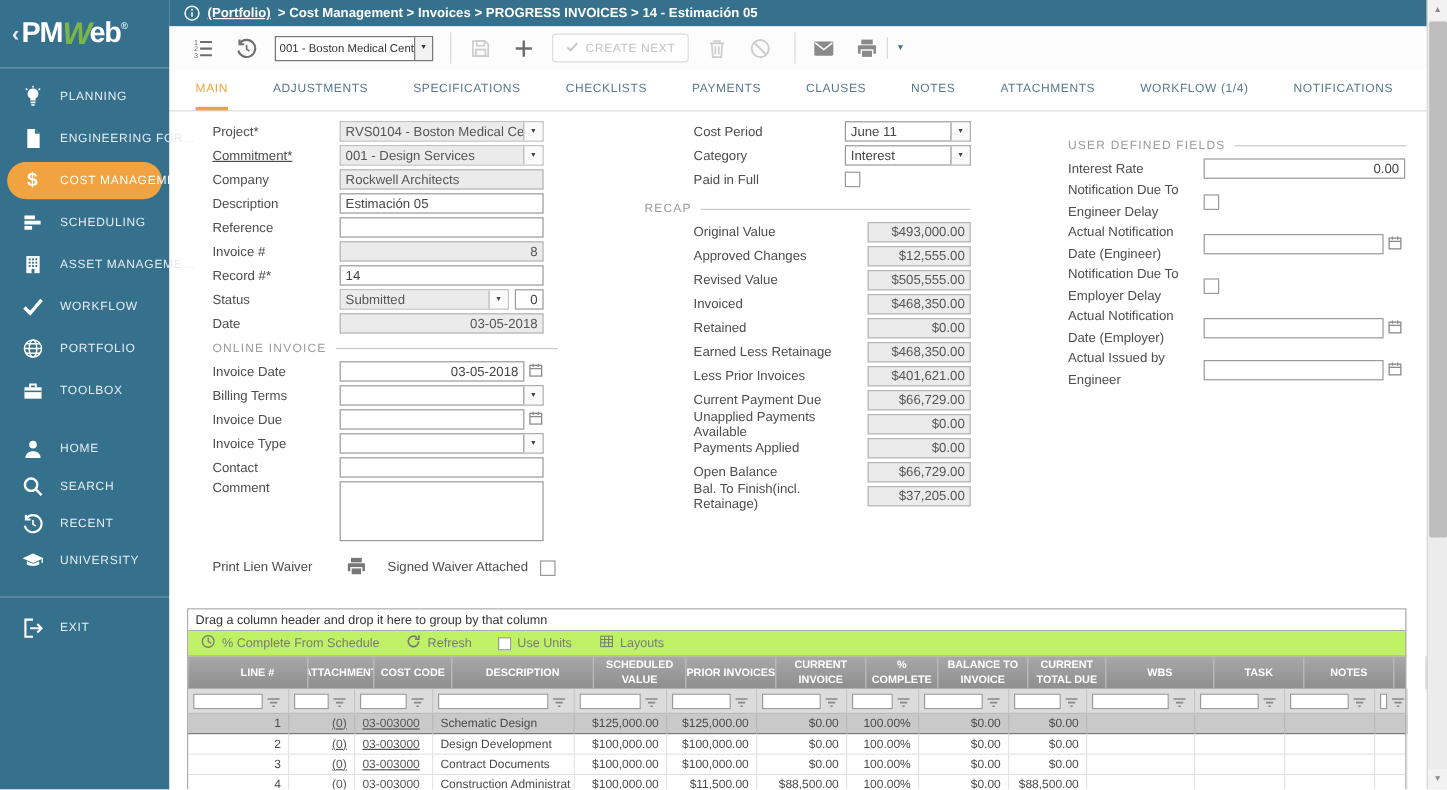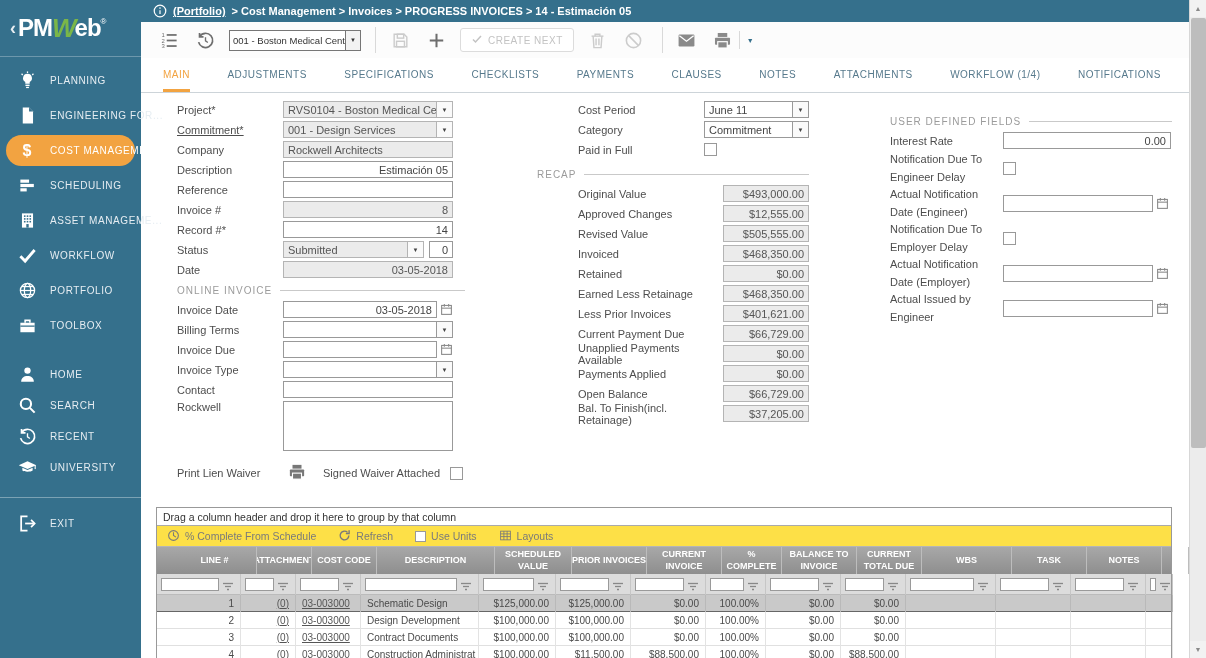--- a/index.html
+++ b/index.html
@@ -60,42 +60,42 @@
   .col-mid { left:396px; width:272px; }
   .col-right { left:749px; width:282px; }
   .frow { display:flex; align-items:center; height:17px; margin-bottom:3px; }
   .frow .lbl { width:106px; font-size:11px; color:#4d4d4d; flex:none; }
   .col-mid .frow .lbl { width:126px;margin-left:41px; }
   .col-right .frow .lbl { width:113px; }
   .lbl-link { text-decoration:underline; cursor:pointer; }
   .fld { height:17px; border:1px solid #999; background:#fff; font-size:11px; color:#444; padding:0 4px; display:flex; align-items:center; overflow:hidden; }
   .fld.ro { background:#ebebeb; border-color:#b4b4b4; color:#555; }
   .fld.num { justify-content:flex-end; }
-  input.fld, textarea.fld { font-family:"Liberation Sans",sans-serif; outline:none;text-align:right; }
+  input.fld, textarea.fld { font-family:"Liberation Sans",sans-serif; outline:none; }
   input.fld.num { text-align:right; }
   .sel { display:flex; height:17px; border:1px solid #999; background:#fff; cursor:pointer; }
   .sel .sel-txt { flex:1; font-size:11px; color:#444; padding:0 4px; display:flex; align-items:center; white-space:nowrap; overflow:hidden; }
   .sel.ro { border-color:#b4b4b4; }
   .sel.ro .sel-txt { background:#ebebeb; color:#555; }
   .sel .sel-btn { width:16px; border-left:1px solid #999; background:#fafafa; display:flex; align-items:center; justify-content:center; font-size:6px; color:#444; flex:none; }
   .sel.ro .sel-btn { border-left-color:#b4b4b4; }
   .cal-btn { width:14px; height:15px; color:#8a8a8a; margin-left:3px; cursor:pointer; flex:none; }
   .cal-btn svg { width:13px; height:13px; }
   .chk { width:13px; height:13px; border:1px solid #999; background:#fff; cursor:pointer; flex:none; }
   .sect { display:flex; align-items:center; gap:8px; color:#9b9b9b; font-size:10px; letter-spacing:1px; height:16px; margin:4px 0 3px 0; white-space:nowrap; }
   .sect::after { content:""; flex:1; border-top:1px solid #c9c9c9; }
   .frow2 { display:flex; align-items:center; height:33px; margin-bottom:2px; }
   .frow2 .lbl { width:113px; font-size:11px; color:#4d4d4d; line-height:1.55; flex:none; }
   .prn-ic { width:22px; height:20px; color:#777; cursor:pointer; }
   .prn-ic svg { width:20px; height:18px; }
 
   
   .grid { position:absolute; left:15px; top:414px; width:1016px; border:1px solid #999; background:#fff; }
   .g-group { height:18px; background:#fff; border-bottom:1px solid #aaa; font-size:10.5px; color:#333; display:flex; align-items:center; padding:0 6px; }
-  .g-tools { height:21px; background:#fde047; border-bottom:1px solid #b5b5b5; display:flex; align-items:center; gap:22px; padding:0 10px; color:#7a7a7a; font-size:10.5px; }
+  .g-tools { height:21px; background:#bef264; border-bottom:1px solid #b5b5b5; display:flex; align-items:center; gap:22px; padding:0 10px; color:#7a7a7a; font-size:10.5px; }
   .g-tool { display:flex; align-items:center; gap:5px; cursor:pointer; }
   .g-tool svg { width:13px; height:13px; }
   .g-tool .chk { width:11px; height:11px; }
   .g-head { display:flex; background:linear-gradient(#a8a8a8,#8e8e8e); color:#fff;padding-left:16px; }
   .g-h { height:27px; display:flex; align-items:center; justify-content:center; text-align:center; font-size:9px; font-weight:bold; line-height:1.25; border-right:1px solid #bdbdbd; overflow:hidden; white-space:pre-line; cursor:pointer; flex:none; }
   .g-filter { display:flex; background:#dcdcdc; border-bottom:1px solid #bbb; height:21px; align-items:center; }
   .g-f { height:21px; display:flex; align-items:center; padding-left:4px; border-right:1px solid #c6c6c6; flex:none; }
   .g-f input { height:13px; border:1px solid #9a9a9a; background:#fff; min-width:0; outline:none; }
   .g-f .fun { width:12px; height:12px; color:#888; margin-left:3px; flex:none; cursor:pointer; }
   .g-row { display:flex; height:17px; border-bottom:1px solid #e0e0e0; background:#fff; align-items:center; cursor:pointer; }
@@ -455,21 +455,21 @@
           <div class="sel" style="width:170px">
             <span class="sel-txt"></span>
             <span class="sel-btn">▼</span>
           </div>
         </div>
         <div class="frow">
           <span class="lbl">Contact</span>
           <input class="fld" style="width: 170px;">
         </div>
         <div style="display:flex;margin-bottom:3px">
-          <span class="lbl" style="width:106px;font-size:11px;color:#4d4d4d;flex:none">Rockwell</span>
+          <span class="lbl" style="width:106px;font-size:11px;color:#4d4d4d;flex:none">Comment</span>
           <textarea class="fld" style="width: 170px; height: 50px; resize: none;"></textarea>
         </div>
         <div class="frow" style="margin-top:12px;height:20px">
           <span class="lbl">Print Lien Waiver</span>
           <span class="prn-ic" style="margin-left:4px" id="ic-print2"><svg viewBox="0 0 24 24" fill="currentColor">
                 <rect x="6" y="2.5" width="12" height="5"></rect>
                 <rect x="2.5" y="8.5" width="19" height="9" rx="1"></rect>
                 <rect x="6" y="13.5" width="12" height="8" stroke="#fff" stroke-width="1.5"></rect>
               </svg></span>
           <span style="font-size:11px;color:#4d4d4d;margin-left:14px">Signed Waiver Attached</span>
@@ -481,21 +481,21 @@
         <div class="frow">
           <span class="lbl">Cost Period</span>
           <div class="sel" style="width:146px">
             <span class="sel-txt">June 11</span>
             <span class="sel-btn">▼</span>
           </div>
         </div>
         <div class="frow">
           <span class="lbl">Category</span>
           <div class="sel" style="width:146px">
-            <span class="sel-txt">Commitment</span>
+            <span class="sel-txt">Interest</span>
             <span class="sel-btn">▼</span>
           </div>
         </div>
         <div class="frow">
           <span class="lbl">Paid in Full</span>
           <span class="chk"></span>
         </div>
 
         <div class="sect" style="margin-top:8px">RECAP</div>
         <div id="recap-rows">

